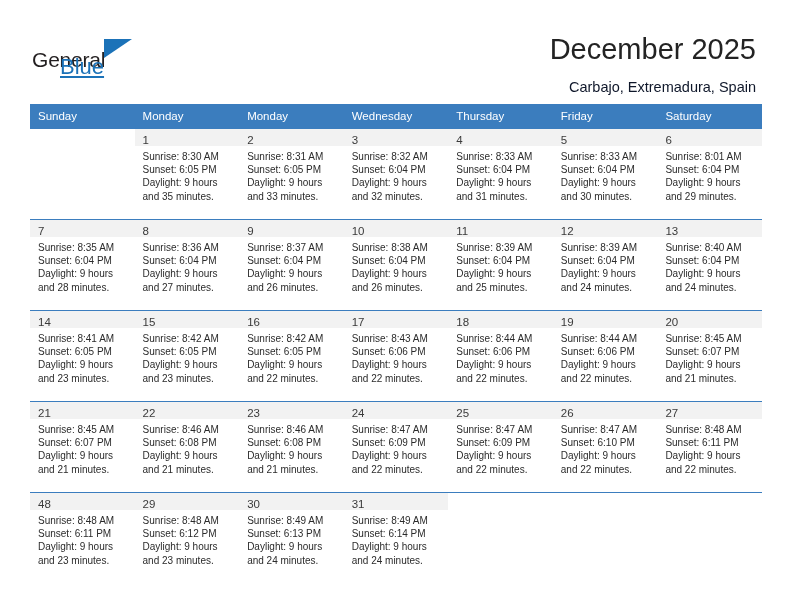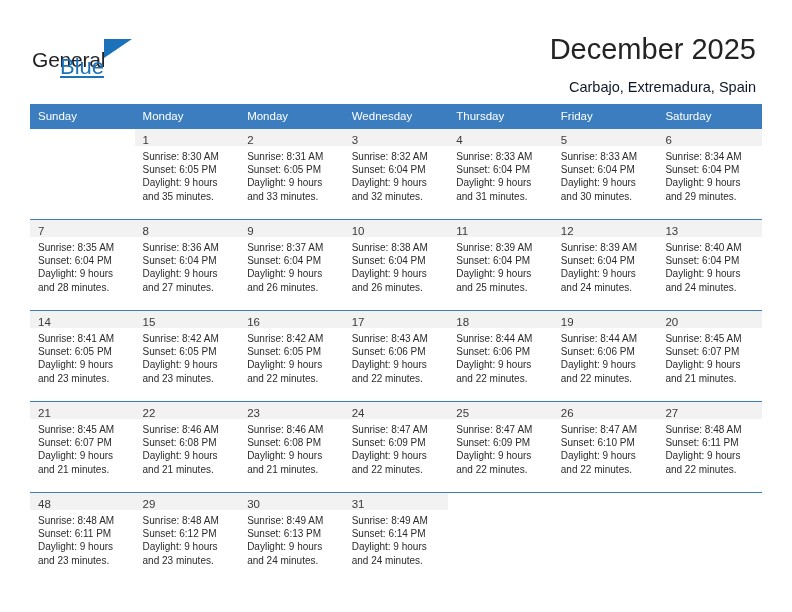--- a/index.html
+++ b/index.html
@@ -240,21 +240,21 @@
                 <div>Sunset: 6:04 PM</div>
                 <div>Daylight: 9 hours</div>
                 <div>and 30 minutes.</div>
               </div>
             </div>
           </td>
         <td>
             <div class="cell filled">
               <div class="daynum-band"><span class="daynum">6</span></div>
               <div class="info">
-                <div>Sunrise: 8:34 AM</div>
+                <div>Sunrise: 8:01 AM</div>
                 <div>Sunset: 6:04 PM</div>
                 <div>Daylight: 9 hours</div>
                 <div>and 29 minutes.</div>
               </div>
             </div>
           </td>
       </tr>
 
       <tr class="week-row">
         <td>

